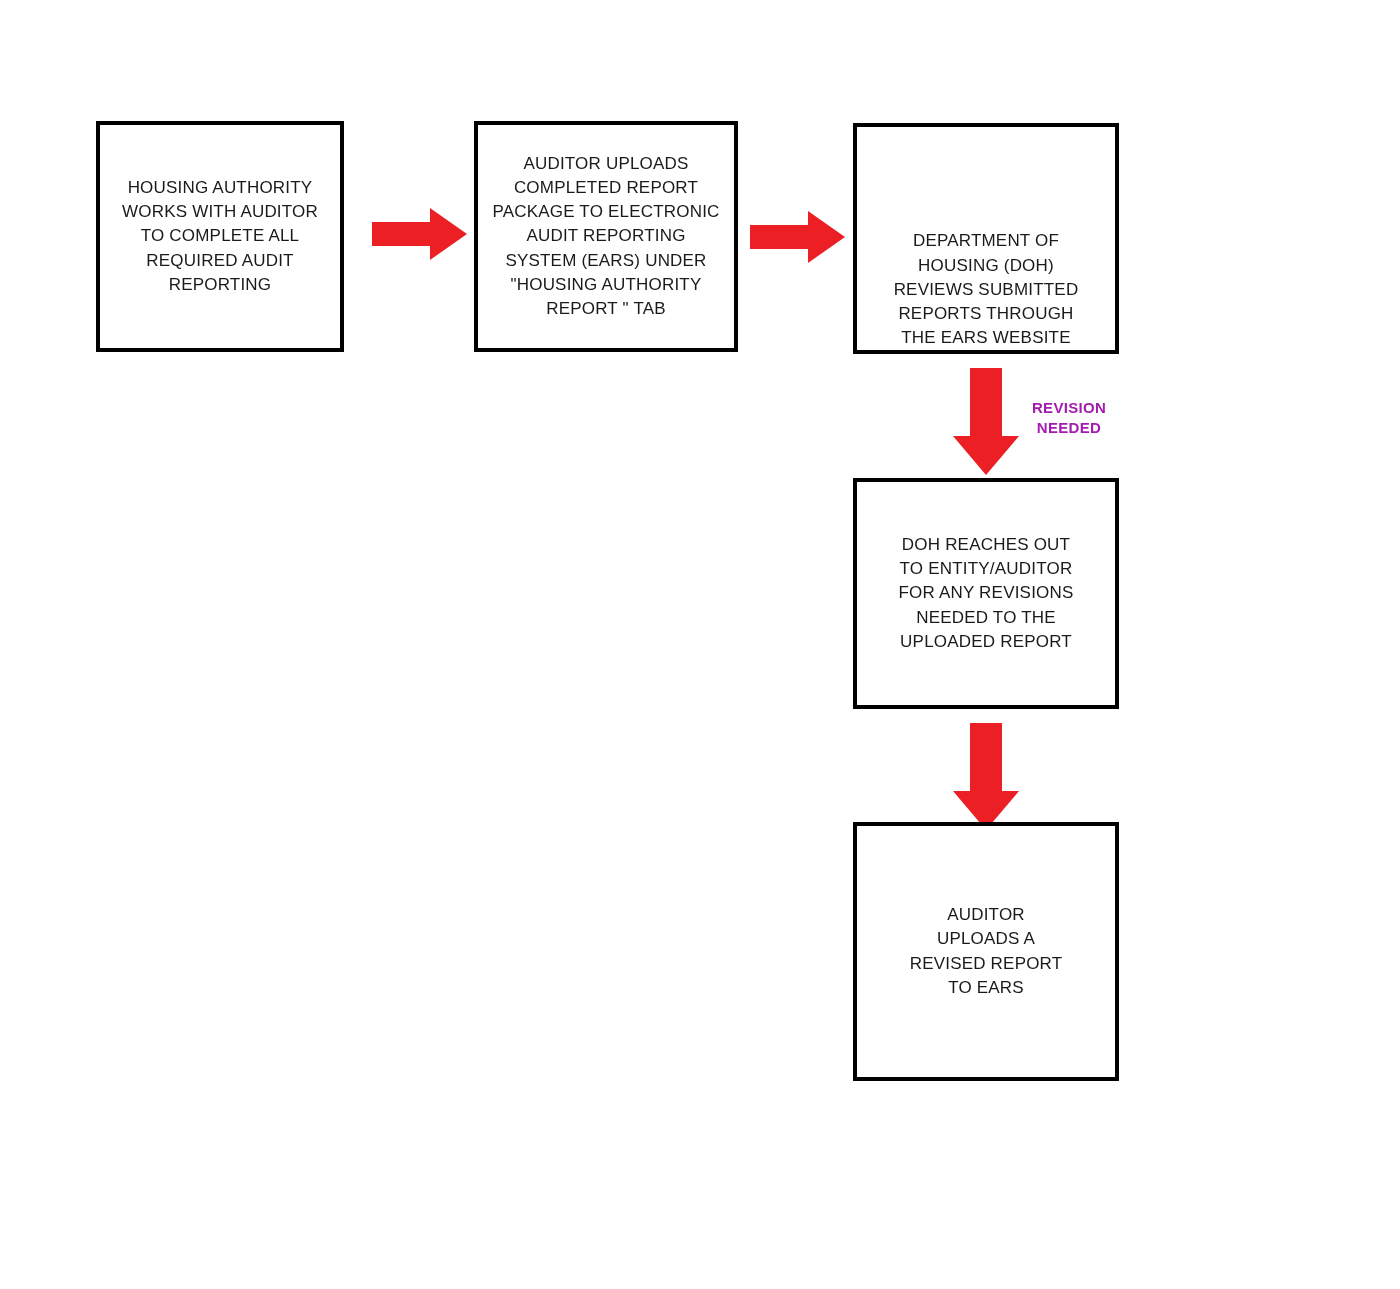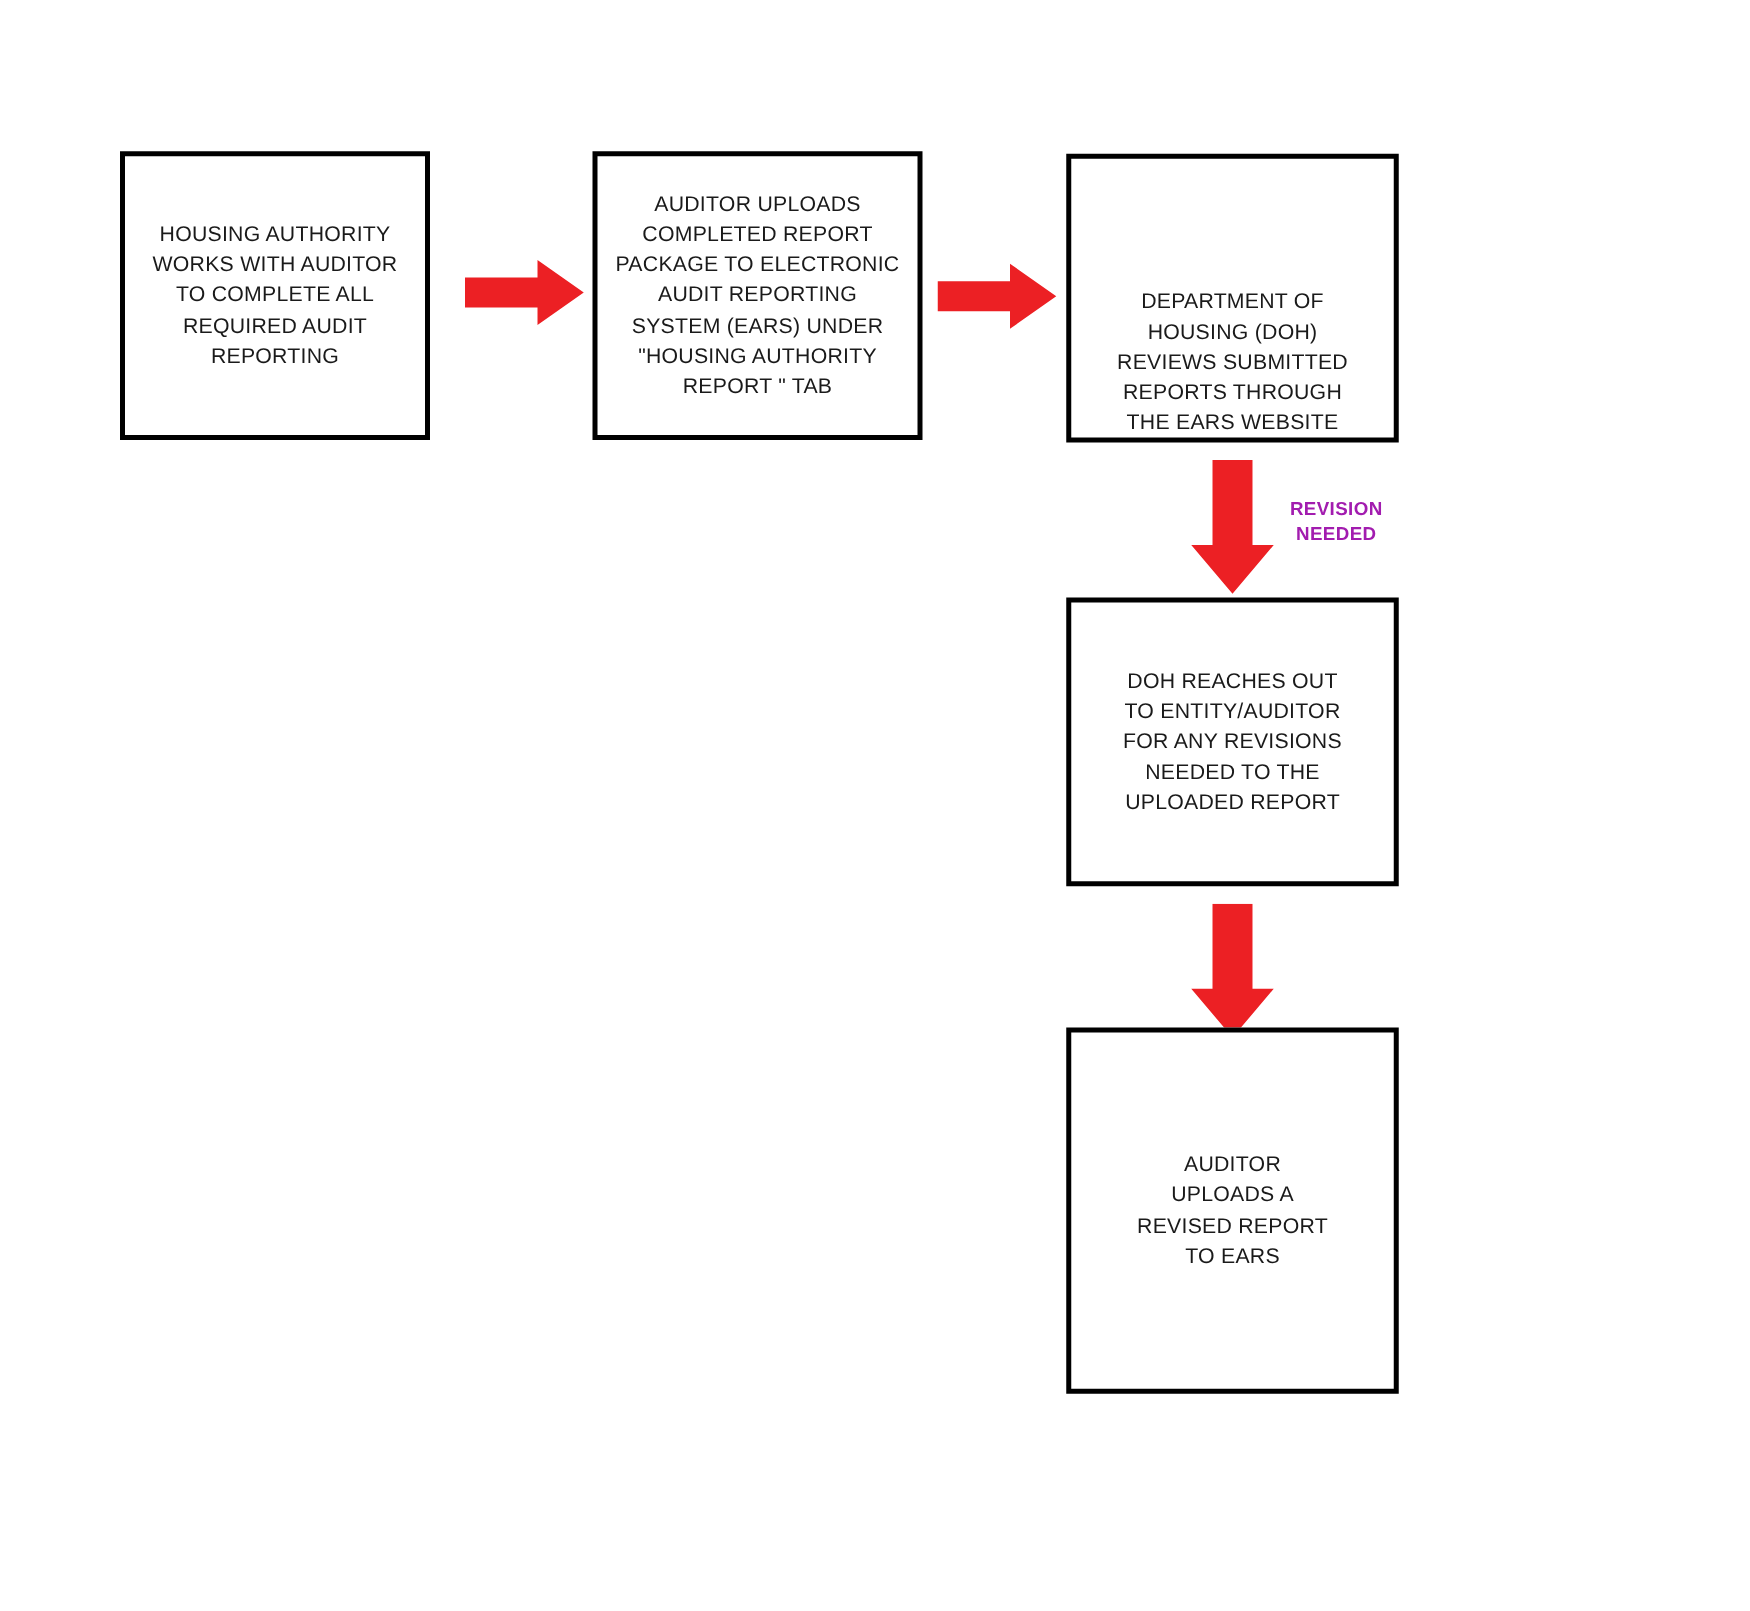--- a/index.html
+++ b/index.html
@@ -110,20 +110,20 @@
 NEEDED TO THE
 UPLOADED REPORT</div>
   </div>
 
   <div class="arrow" style="left:951px; top:723px; width:70px; height:108px;">
     <svg width="70" height="108" viewBox="0 0 70 108" xmlns="http://www.w3.org/2000/svg">
       <polygon points="19,0 51,0 51,68 68,68 35,107 2,68 19,68" fill="#ec2024"></polygon>
     </svg>
   </div>
 
-  <div class="node" style="left:853px; top:822px; width:266px; height:293px;">
+  <div class="node" style="left:853px; top:822px; width:266px; height:259px;">
     <div class="node-text">AUDITOR
 UPLOADS A
 REVISED REPORT
 TO EARS</div>
   </div>
 
 </div>
 
 </body></html>

